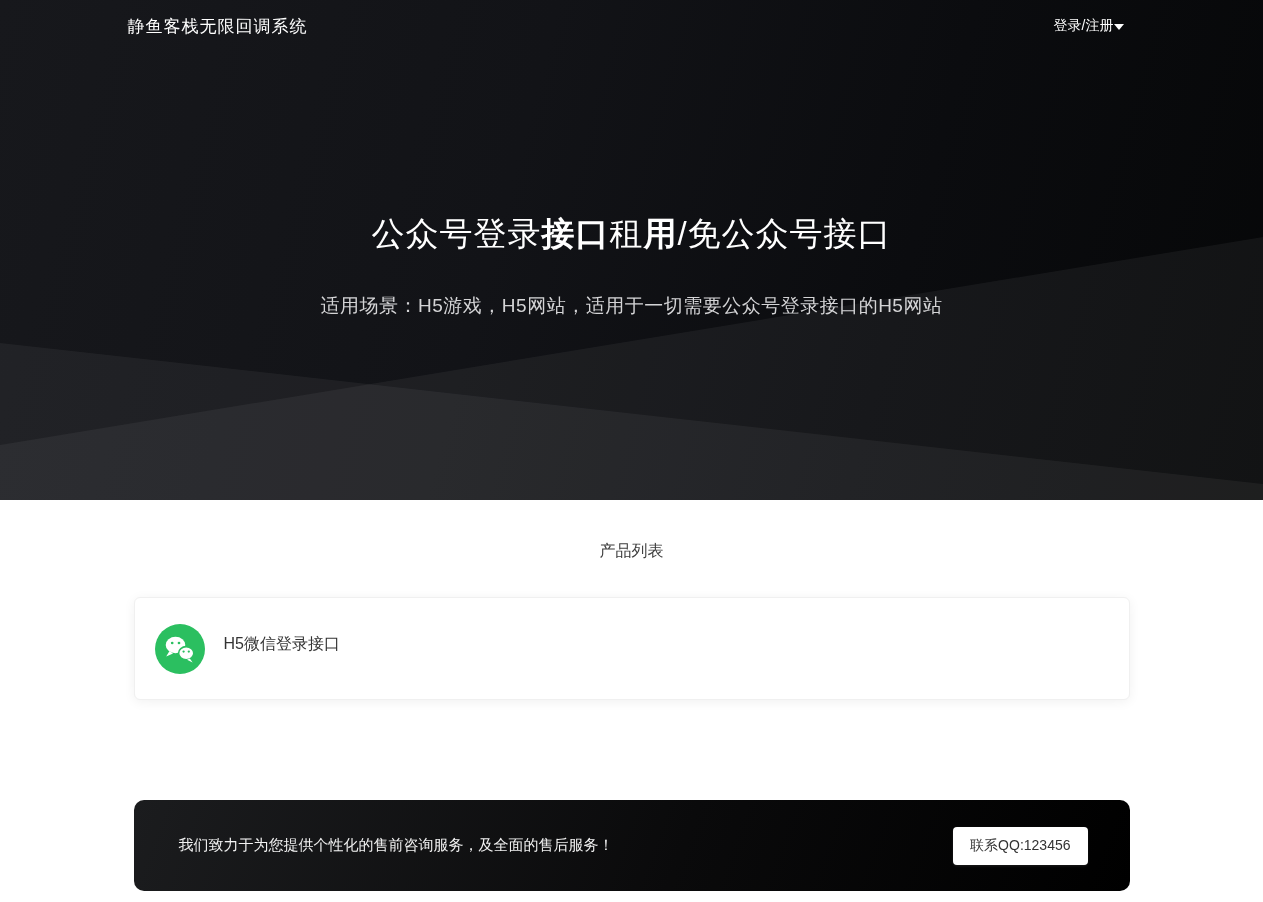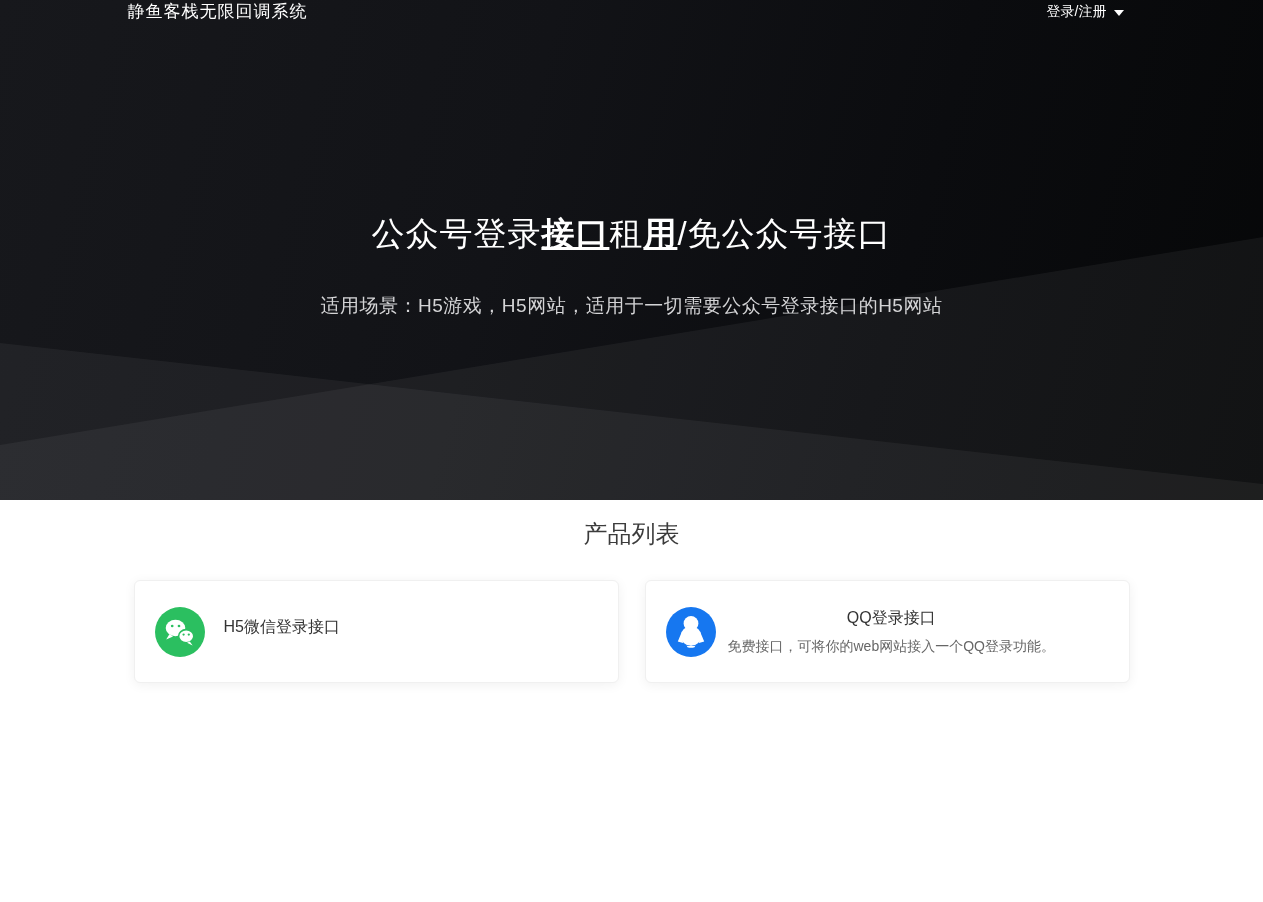--- a/index.html
+++ b/index.html
@@ -17,34 +17,34 @@
     background: rgba(255,255,255,0.05);
     clip-path: polygon(0 68.6%, 100% 96.8%, 100% 100%, 0 100%);
   }
   .hero::after {
     content: ""; position: absolute; inset: 0; z-index: 1;
     background: rgba(255,255,255,0.05);
     clip-path: polygon(0 89%, 100% 47.4%, 100% 100%, 0 100%);
   }
 
   
-  .nav { position: absolute; top: 0; left: 0; right: 12px; height: 52px; z-index: 5; display: flex; align-items: flex-start; }
+  .nav { position: absolute; top: 0; left: 0; right: 12px; height: 52px; z-index: 5; display: flex; align-items: center; }
   .nav-inner { width: 996px; margin: 0 auto; display: flex; align-items: center; justify-content: space-between; }
   .brand { color: #fff; font-size: 17px; font-weight: 500; letter-spacing: 1px; text-decoration: none; cursor: pointer; }
-  .account { display: flex; align-items: center; gap: 7px; color: #fff; font-size: 14px; cursor: pointer; }
+  .account { display: flex; align-items: center; color: #fff; font-size: 14px; cursor: pointer; }
   .caret { width: 0; height: 0; border-left: 5px solid transparent; border-right: 5px solid transparent; border-top: 6px solid #fff; display: inline-block; margin-top: 2px; }
 
   
   .hero-content { position: relative; z-index: 2; text-align: center; }
   .hero-title { margin: 212px 0 0; color: #fff; font-size: 33px; font-weight: 400; letter-spacing: 1px; }
-  .hero-title b { font-weight: 700; text-decoration: underline; }
+  .hero-title b { font-weight: 700; }
   .hero-sub { margin: 36px 0 0; color: #d4d4d6; font-size: 19px; letter-spacing: 0.5px; }
 
   
-  .section-heading { text-align: center; font-size: 24px; font-weight: 400; color: #3c3c3c; margin: 21px 0 0; line-height: 25px; }
+  .section-heading { text-align: center; font-size: 16px; font-weight: 400; color: #3c3c3c; margin: 38px 0 0; line-height: 25px; }
   .cards { width: 996px; margin: 34px auto 0; display: flex; gap: 26px; }
   .card {
     flex: 1; height: 103px; background: #fff; border: 1px solid #f0f0f0; border-radius: 6px;
     box-shadow: 0 2px 12px rgba(0,0,0,0.06);
     display: flex; align-items: center; padding: 0 20px; cursor: pointer;
   }
   .card-icon { width: 50px; height: 50px; flex: none; margin-right: 12px; }
   .card-body h3 { margin: 0 7px 9px; font-size: 16px; font-weight: 400; color: #333; text-align: center; }
   .card-body p { margin: 0; font-size: 14px; color: #666; }
 
@@ -100,32 +100,22 @@
           <ellipse cx="31.2" cy="29.2" rx="7.6" ry="6.6" fill="#ffffff" stroke-width="1.6" stroke="#2bbf60"></ellipse>
           <path d="M34.8 34.4 L37.6 38.6 L32 35.8 Z" fill="#ffffff"></path>
           <circle cx="28.6" cy="27.6" r="1.15" fill="#2bbf60"></circle>
           <circle cx="33.8" cy="27.6" r="1.15" fill="#2bbf60"></circle>
         </svg>
         <div class="card-body">
           <h3>H5微信登录接口</h3>
         </div>
       </div>
 
-      <div class="card">
-        <svg class="card-icon" viewBox="0 0 50 50" aria-hidden="true">
-          <circle cx="25" cy="25" r="25" fill="#1677f0"></circle>
-          <circle cx="25" cy="16.5" r="7.4" fill="#ffffff"></circle>
-          <ellipse cx="25" cy="29" rx="10.2" ry="9.8" fill="#ffffff"></ellipse>
-          <path d="M16 24.5 L11.8 34.5 L17 36 Z" fill="#ffffff"></path>
-          <path d="M34 24.5 L38.2 34.5 L33 36 Z" fill="#ffffff"></path>
-          <path d="M20.5 38.4 q2 1.4 4.5 0 q2.5 1.4 4.5 0 l-1 1.8 q-3.5 1.2 -7 0 Z" fill="#ffffff"></path>
-        </svg>
-        <div class="card-body">
-          <h3>QQ登录接口</h3>
-          <p>免费接口，可将你的web网站接入一个QQ登录功能。</p>
-        </div>
-      </div>
 
     </div>
 
+    <div class="banner">
+      <p class="banner-text">我们致力于为您提供个性化的售前咨询服务，及全面的售后服务！</p>
+      <button class="contact-btn">联系QQ:123456</button>
+    </div>
   </main>
 
 </div>
 
 </body></html>

